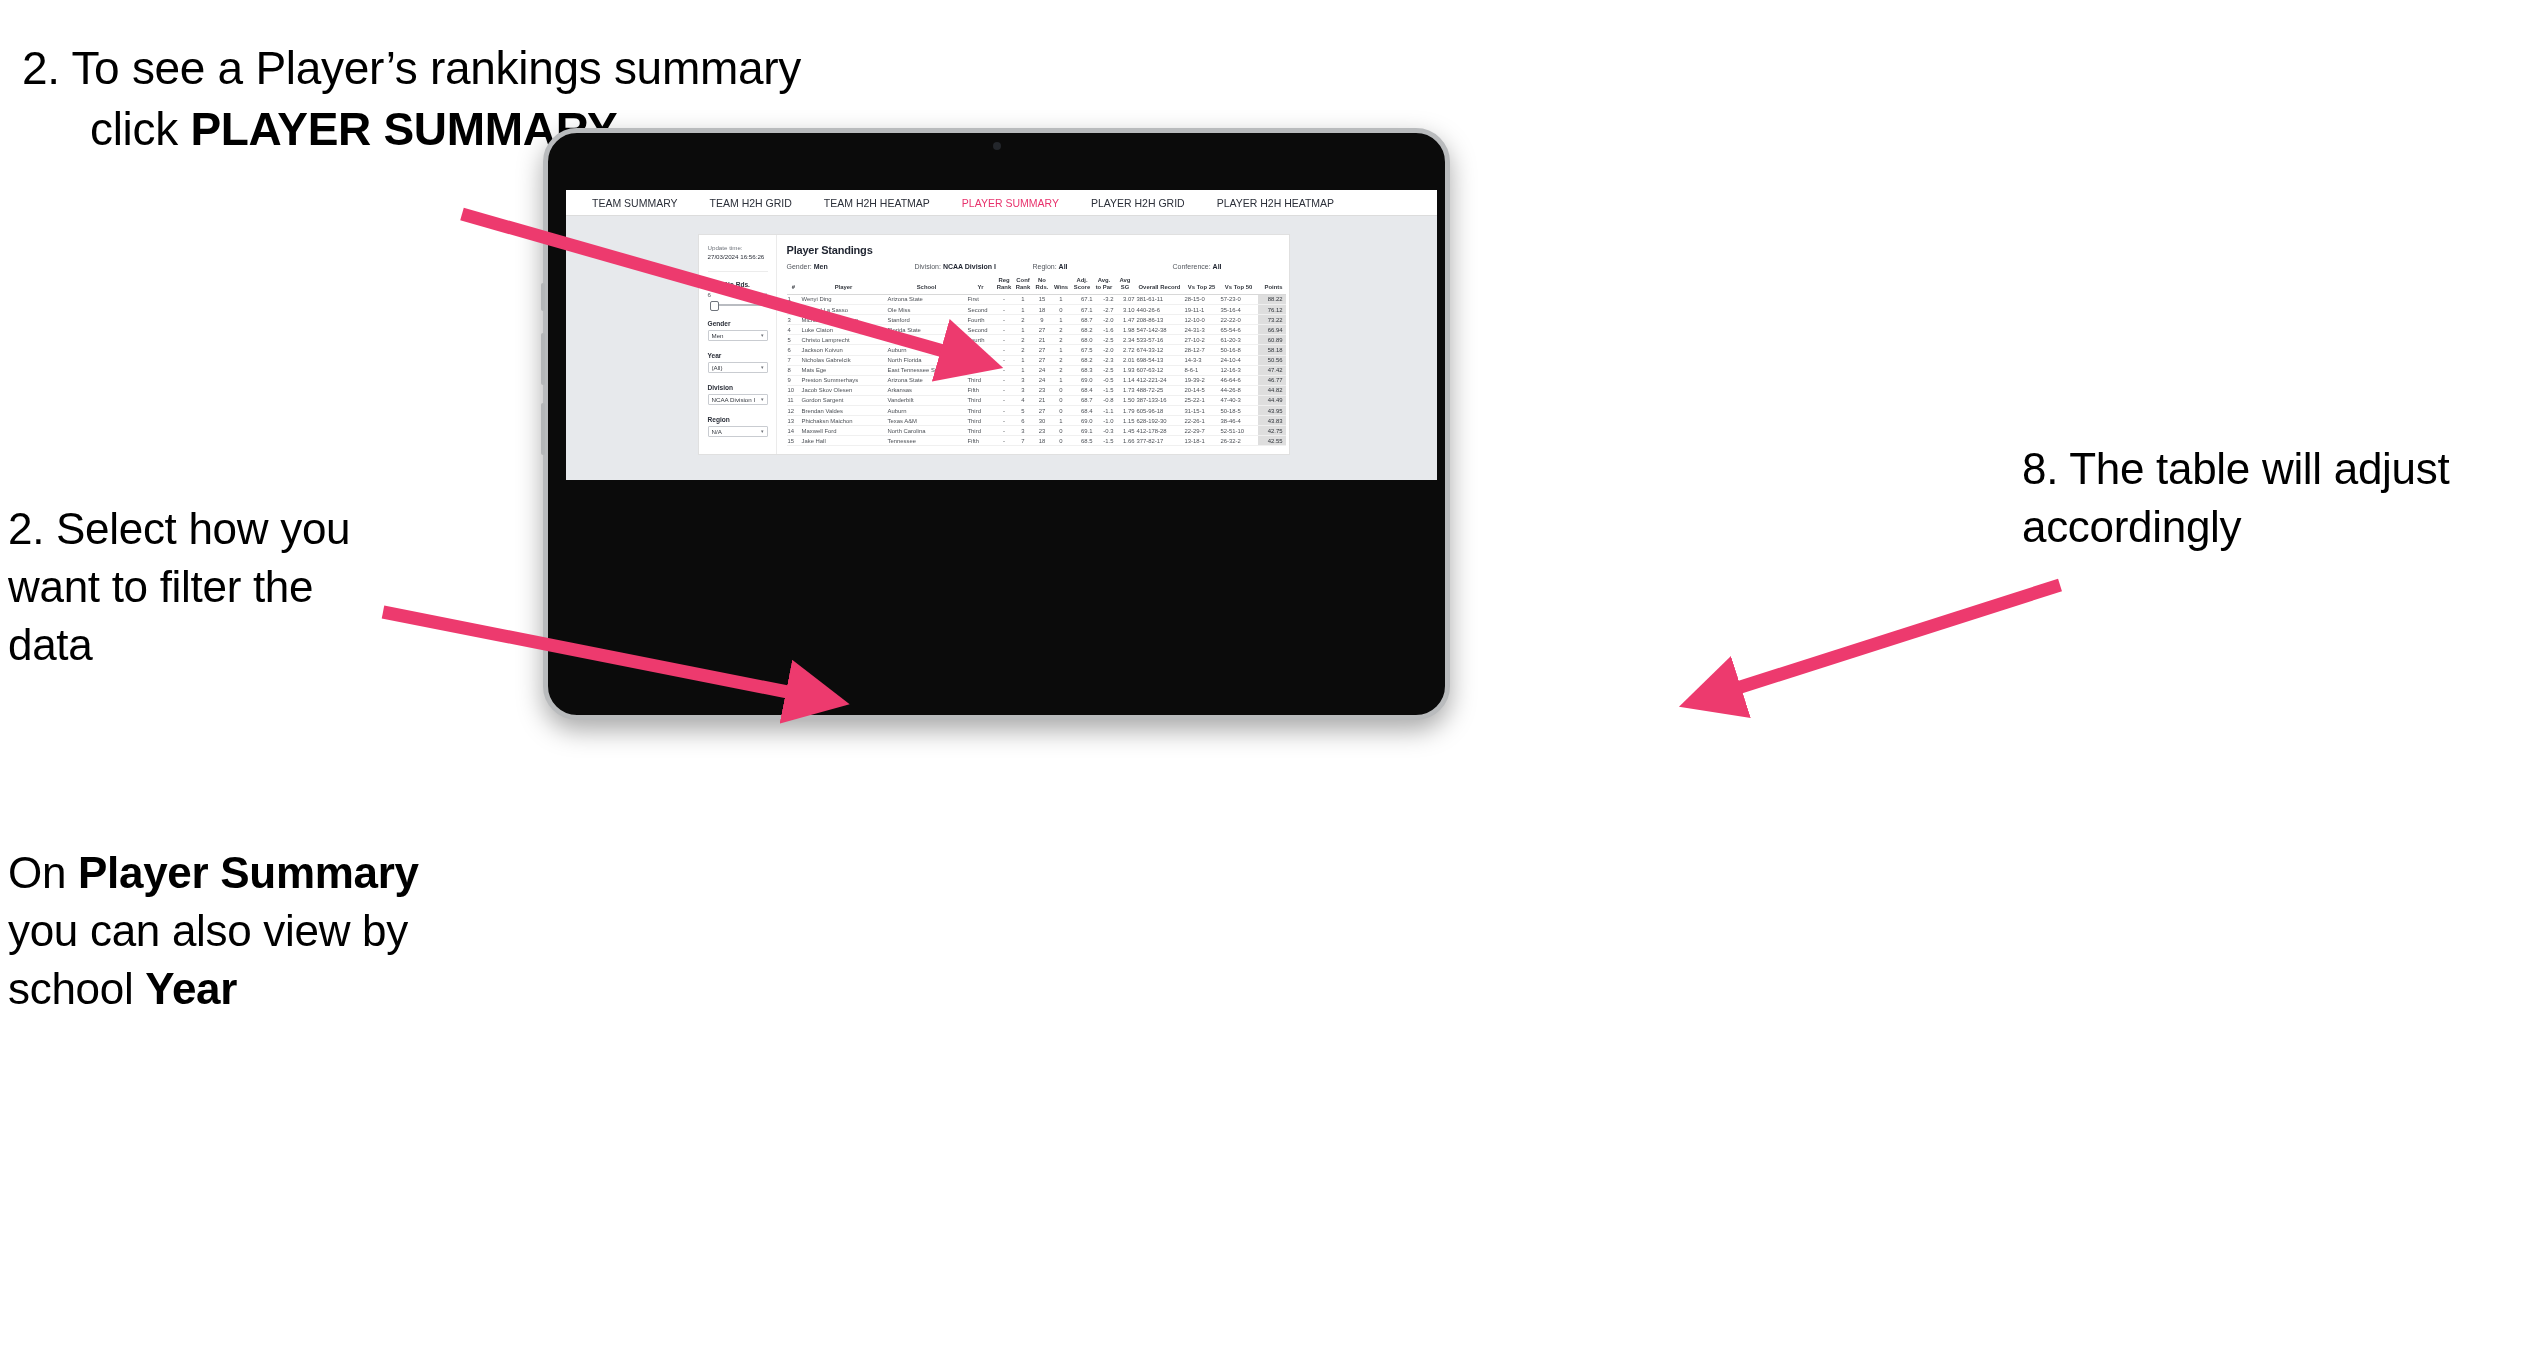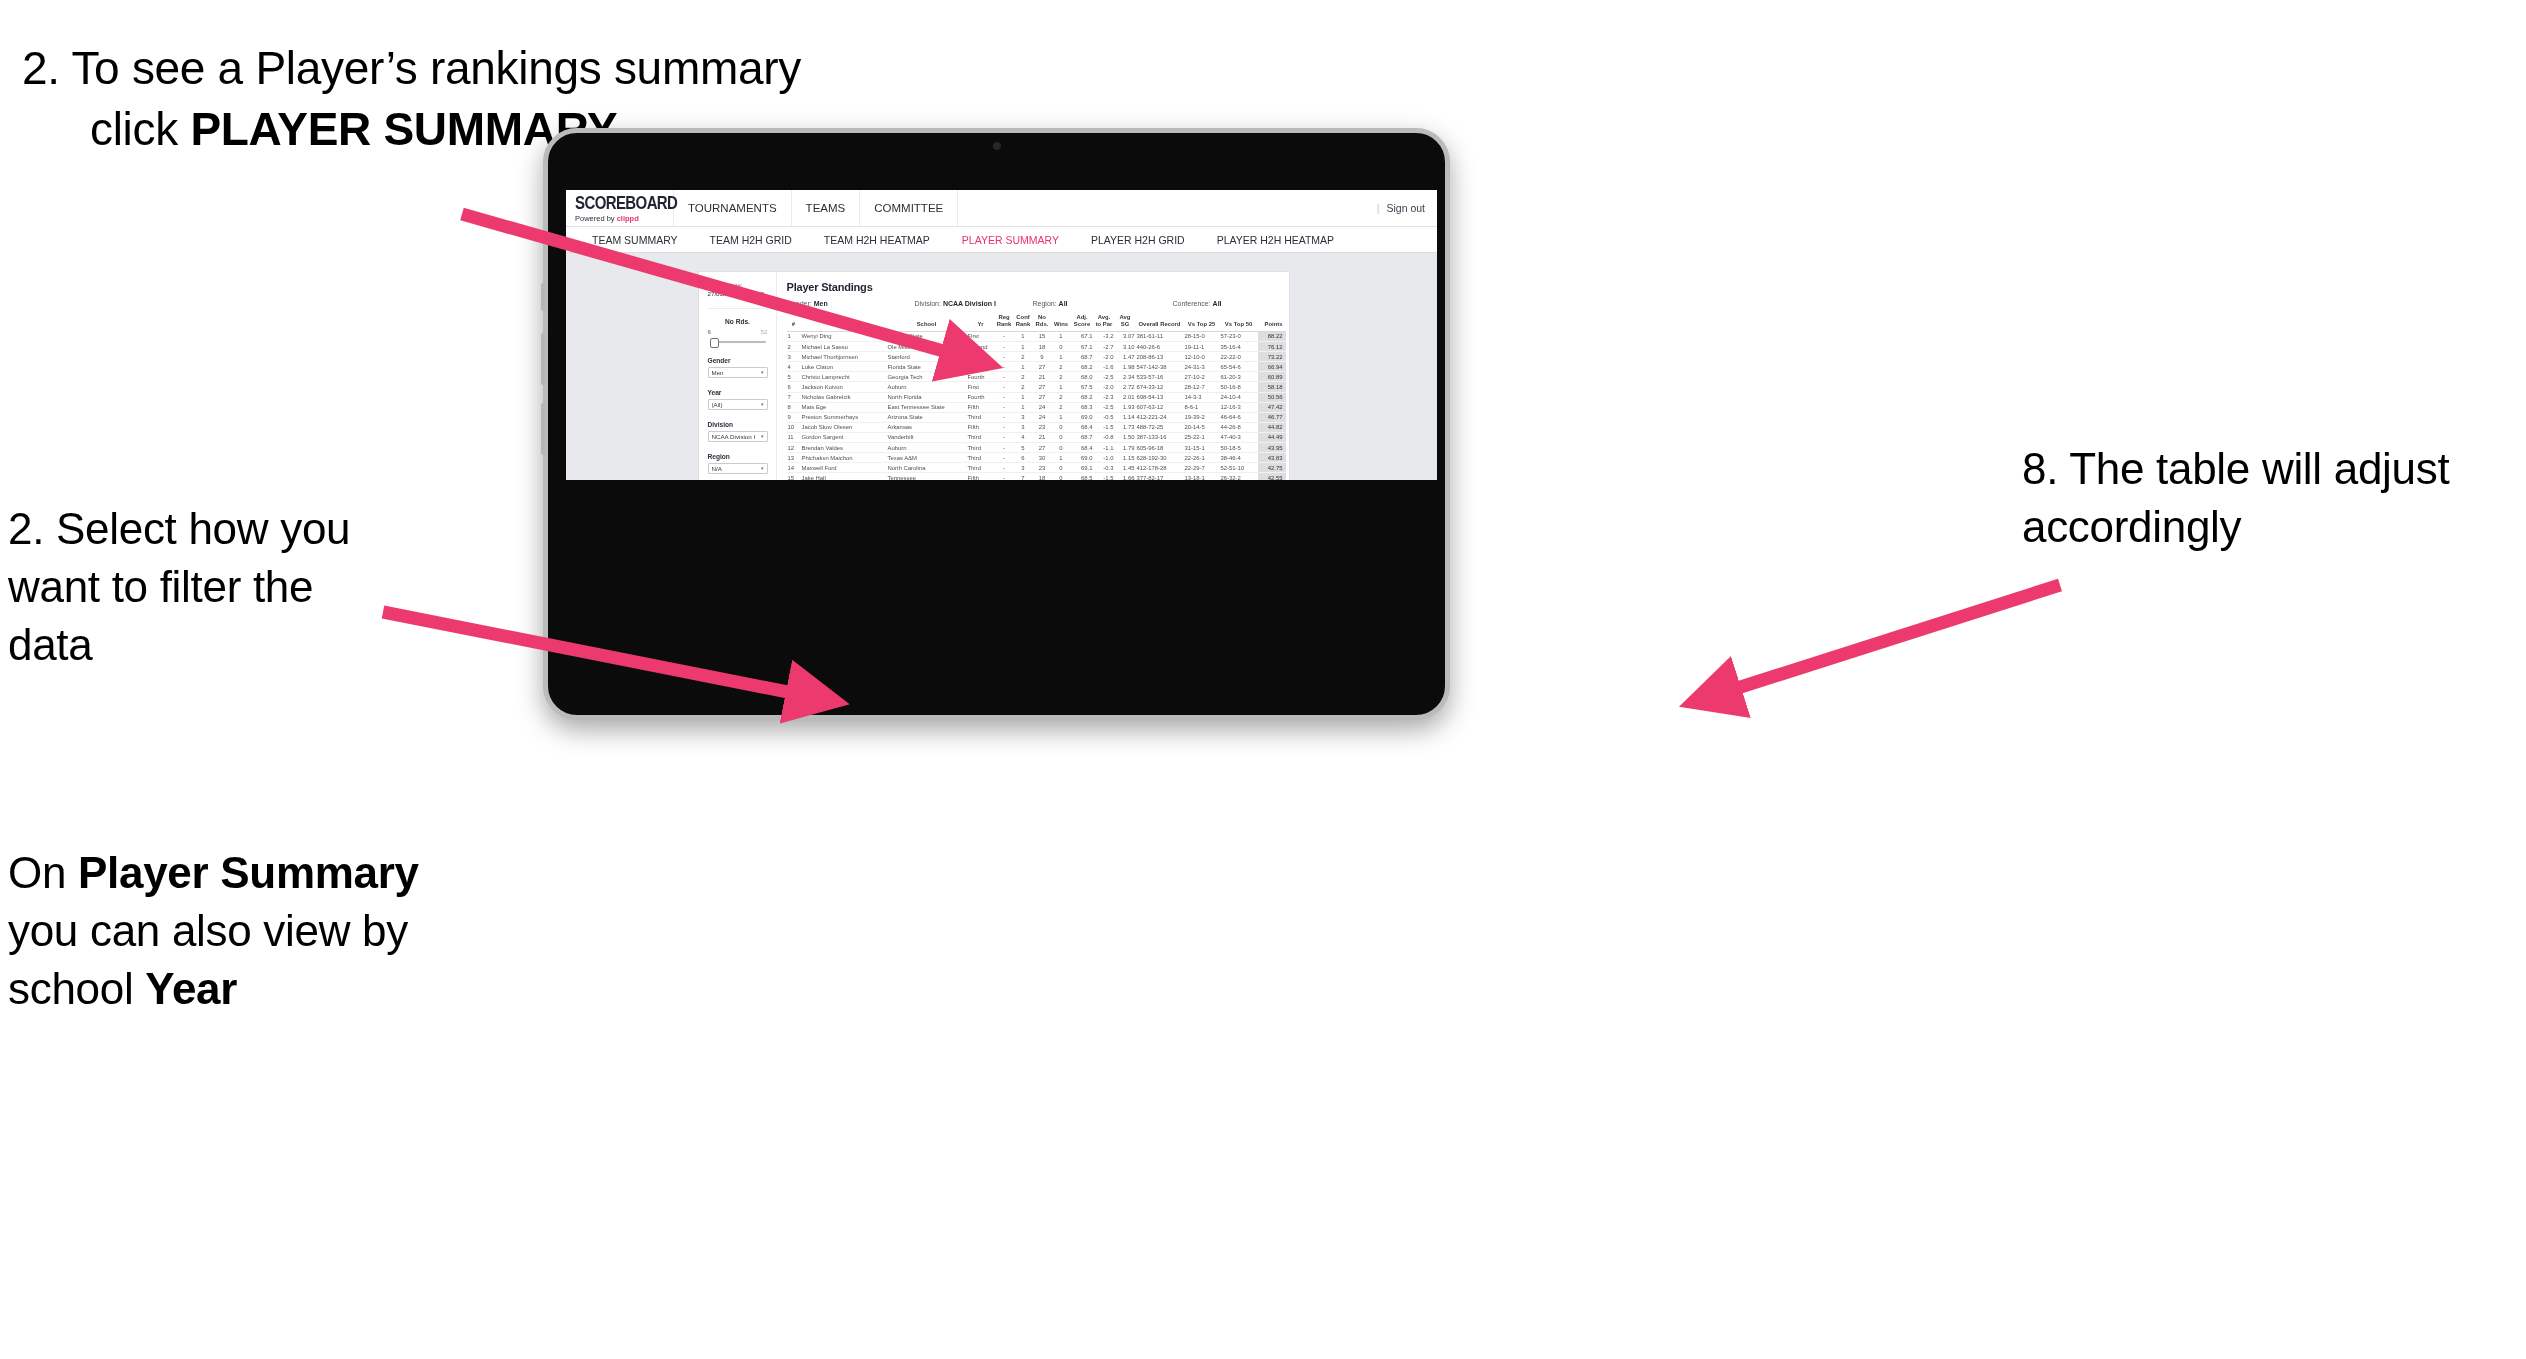--- a/index.html
+++ b/index.html
@@ -166,33 +166,20 @@
 <div class="callout" id="callout-3">8. The table will adjust accordingly</div>
 
 <div id="tablet">
   <div id="tablet-cam"></div>
   <div class="side-btn" id="btn-a"></div>
   <div class="side-btn" id="btn-b"></div>
   <div class="side-btn" id="btn-c"></div>
 
   <div id="screen">
 
-    <div id="topbar">
-      <div id="logo-block">
-        <div id="logo-main">SCOREBOARD</div>
-        <div id="logo-sub"><span>Powered by </span><i>clippd</i></div>
-      </div>
-      <div class="navtab">TOURNAMENTS</div>
-      <div class="navtab">TEAMS</div>
-      <div class="navtab">COMMITTEE</div>
-      <div id="topbar-right">
-        <span class="sep">|</span>
-        <span>Sign out</span>
-      </div>
-    </div>
 
     <div id="subnav">
       <div class="subtab">TEAM SUMMARY</div>
       <div class="subtab">TEAM H2H GRID</div>
       <div class="subtab">TEAM H2H HEATMAP</div>
       <div class="subtab active">PLAYER SUMMARY</div>
       <div class="subtab">PLAYER H2H GRID</div>
       <div class="subtab">PLAYER H2H HEATMAP</div>
     </div>
 

